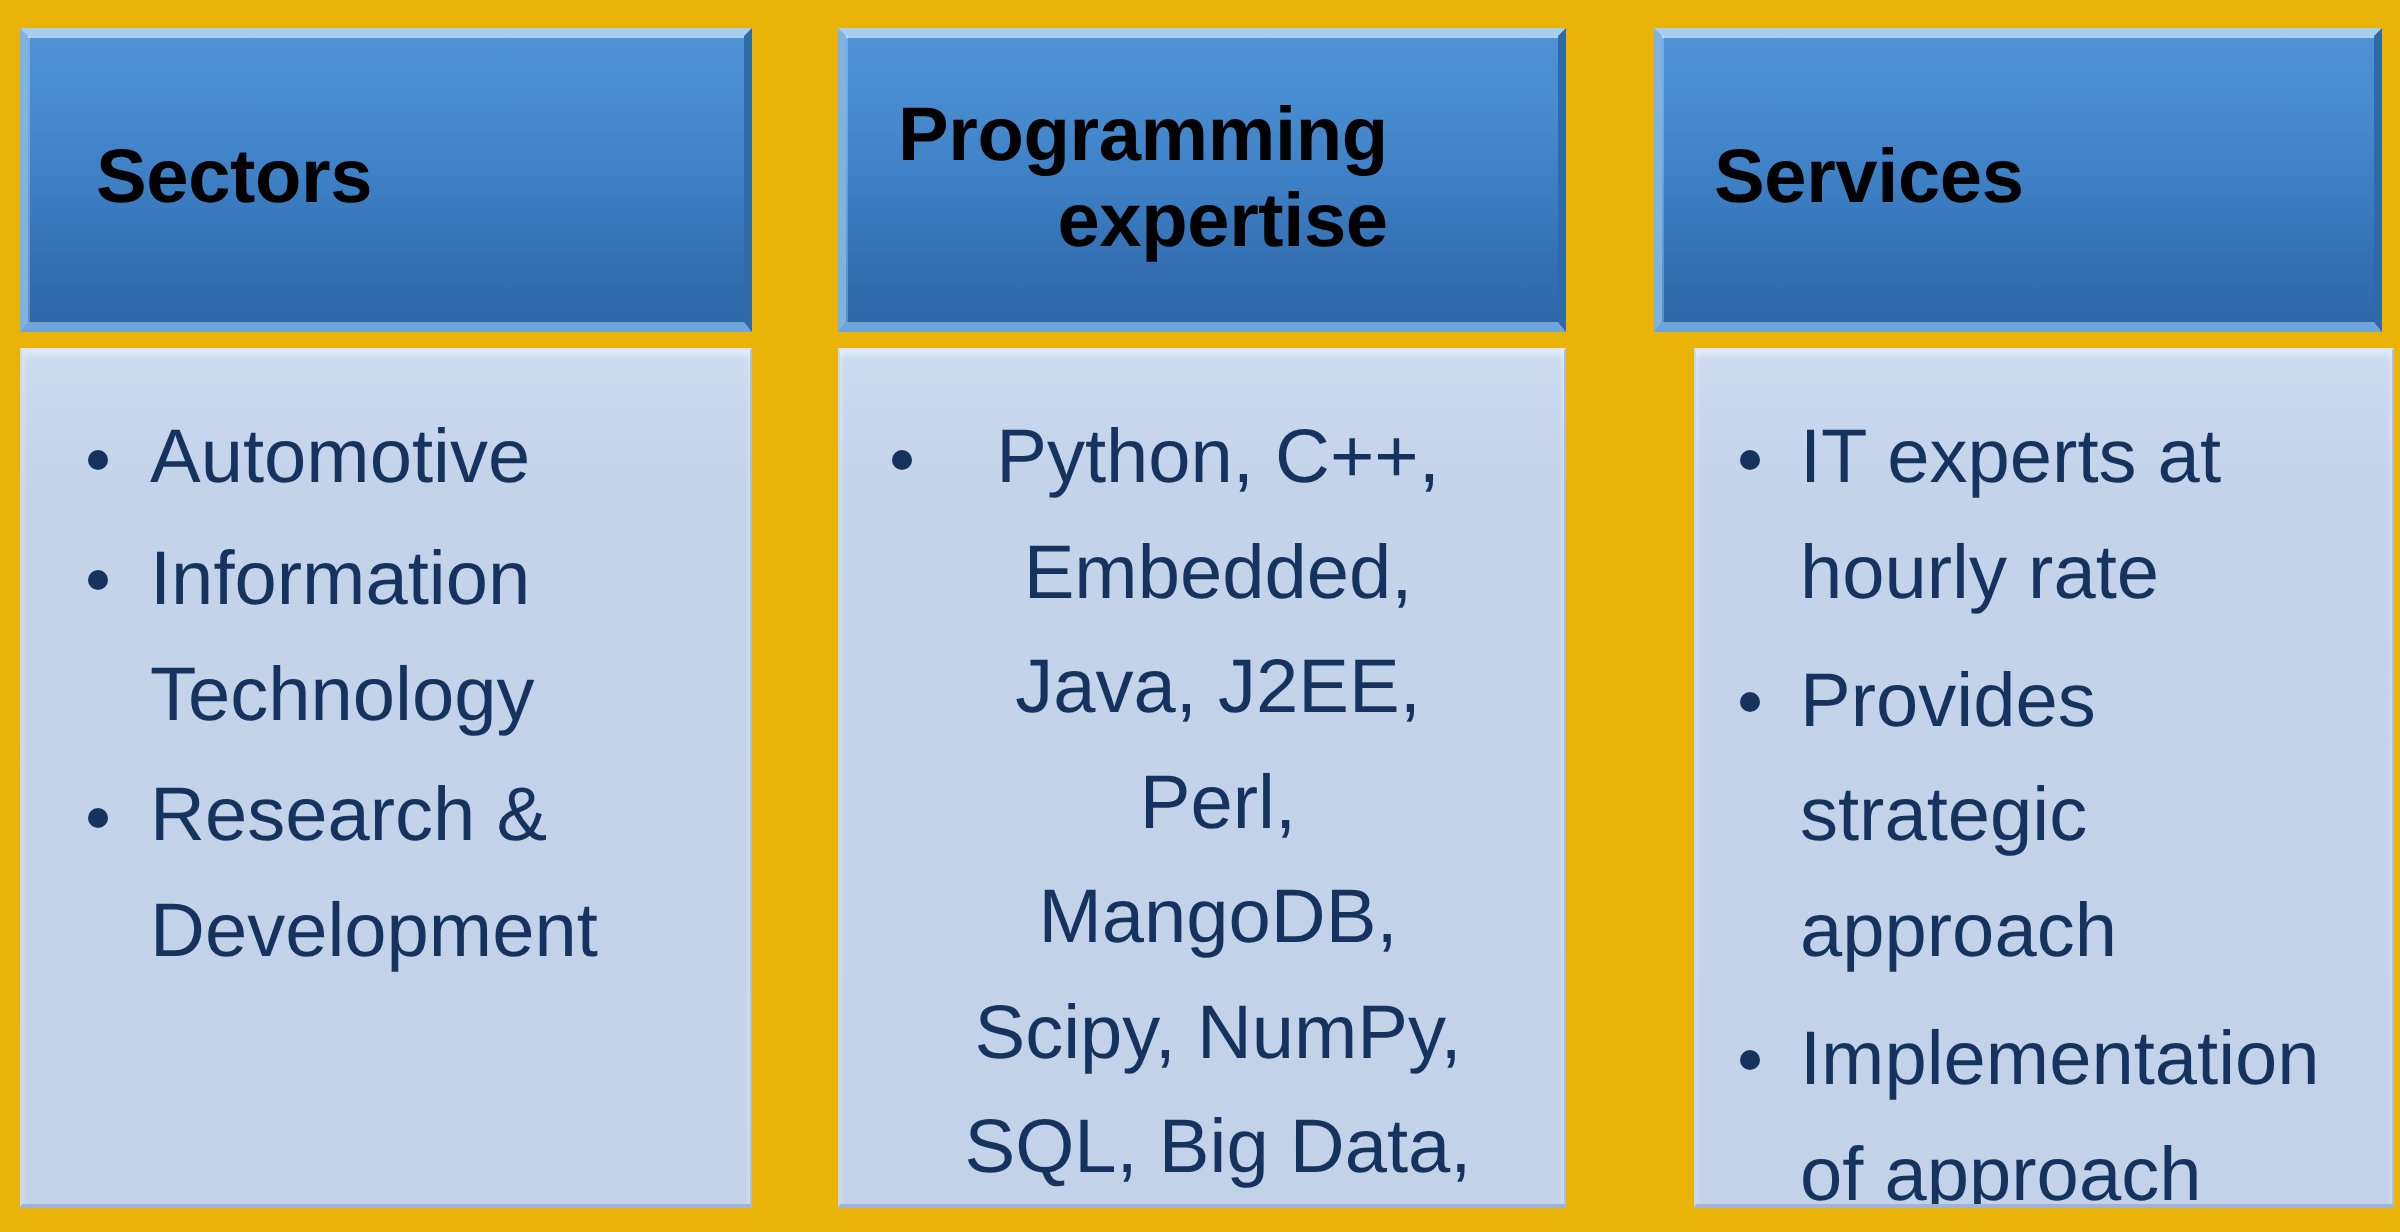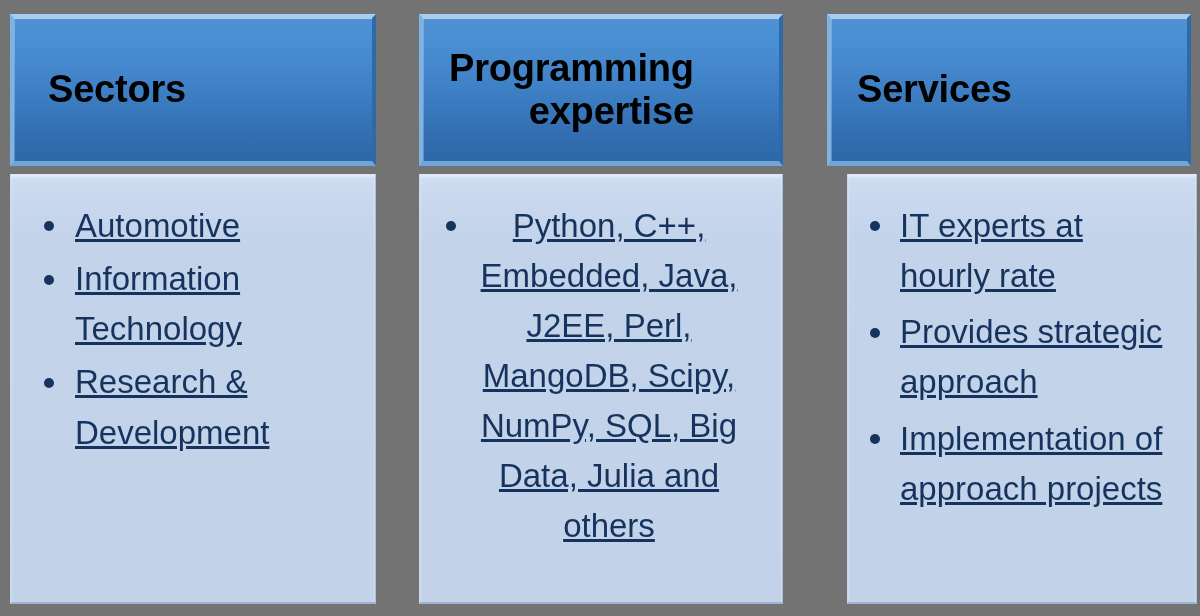--- a/index.html
+++ b/index.html
@@ -12,21 +12,21 @@
     width: 1200px;
     height: 616px;
     font-family: "Liberation Sans", sans-serif;
     overflow: hidden;
   }
 
   #stage {
     position: relative;
     width: 1200px;
     height: 616px;
-    background: #737373;
+    background: #eab308;
   }
 
   
   .column {
     position: absolute;
     top: 0;
     height: 616px;
   }
 
   
@@ -90,25 +90,24 @@
 
   ul.bullet-list {
     list-style: none;
     margin: 0;
     padding: 0;
   }
 
   li.bullet-item {
     position: relative;
     color: #16335e;
-    font-size: 33px;
+    font-size: 38px;
     line-height: 1.52;
     padding-left: 64px;
     margin-bottom: 3px;
-    text-decoration: underline;
   }
 
   li.bullet-item .bullet-dot {
     position: absolute;
     left: 33px;
     top: 0.62em;
     width: 10px;
     height: 10px;
     border-radius: 50%;
     background: #16335e;

